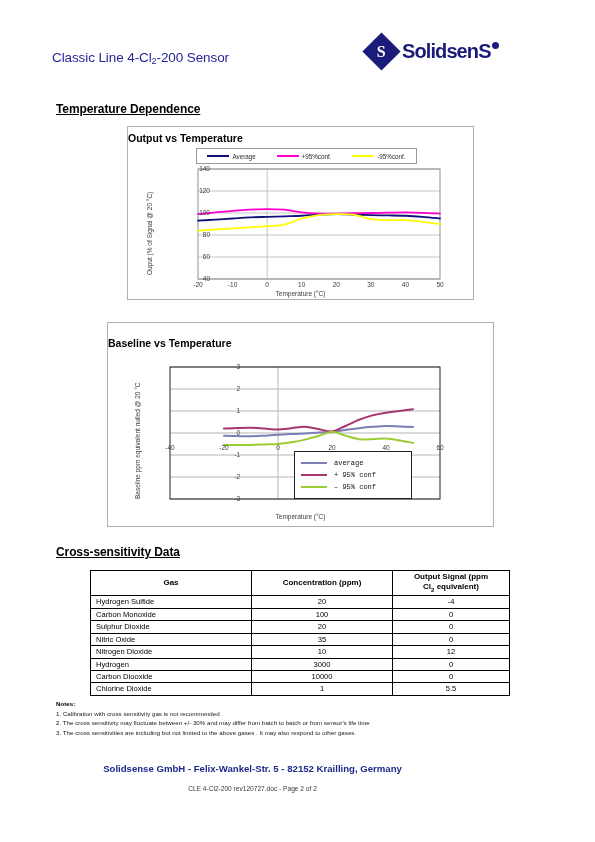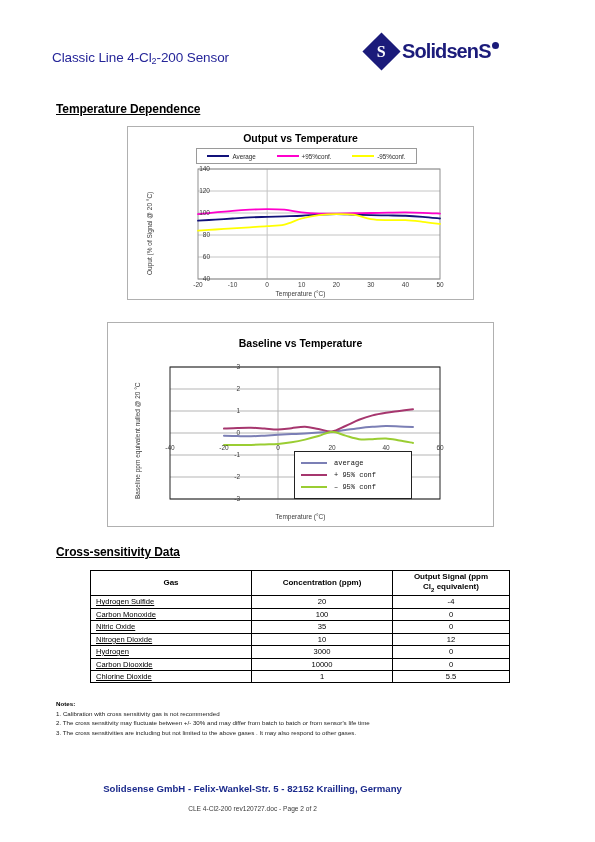--- a/index.html
+++ b/index.html
@@ -55,21 +55,21 @@
   }
   #sec-temp{left:56px;top:102px;}
   #sec-cross{left:56px;top:545px;}
 
   
   .chart-frame{position:absolute;border:1px solid #b0b0b0;background:#fff;}
   #chart1-frame{left:127px;top:126px;width:345px;height:172px;}
   #chart2-frame{left:107px;top:322px;width:385px;height:203px;}
 
   .chart-title{
-    position:absolute;width:100%;text-align:center;
+    position:absolute;width:100%;
     font-size:10.5px;font-weight:bold;color:#000;
   }
   .tick{position:absolute;font-size:6.5px;color:#3a3a3a;white-space:nowrap;}
   .ylabel-rot{
     position:absolute;transform-origin:0 0;transform:rotate(-90deg);
     font-size:6.5px;color:#3a3a3a;white-space:nowrap;
   }
   .xlabel{
     position:absolute;text-align:center;font-size:6.5px;color:#3a3a3a;width:100%;
   }
@@ -97,31 +97,31 @@
 
   
   #cross-table{
     position:absolute;left:90px;top:570px;width:420px;
     border-collapse:collapse;font-size:7.6px;
   }
   #cross-table th,#cross-table td{
     border:1px solid #000;padding:1px 15px;line-height:1.25;
   }
   #cross-table thead th{font-weight:bold;text-align:center;font-size:8px;}
-  #cross-table td.gas{text-align:left;padding-left:5px;text-decoration:underline;}
+  #cross-table td.gas{text-align:left;padding-left:5px;}
   #cross-table td.num{text-align:center;}
   #cross-table th sub{font-size:6px;}
 
   
   #notes{position:absolute;left:56px;top:700px;width:470px;}
   #notes .notes-title{font-size:6.2px;font-weight:bold;margin-bottom:1.5px;}
   #notes .note{font-size:6.2px;line-height:1.55;color:#1a1a1a;}
 
   
-  #footer{position:absolute;left:0;top:762px;width:505px;text-align:center;margin-top:20px;}
+  #footer{position:absolute;left:0;top:762px;width:505px;text-align:center;}
   #footer .f-line{
     font-size:9.6px;font-weight:bold;color:#1b2a8c;line-height:1.45;
   }
   #footer .f-doc{
     margin-top:9px;font-size:6.6px;color:#3a3a3a;font-weight:normal;
   }
 </style>
 </head>
 <body>
 
@@ -278,20 +278,25 @@
           <td class="gas">Hydrogen Sulfide</td>
           <td class="num">20</td>
           <td class="num">-4</td>
         </tr>
         <tr>
           <td class="gas">Carbon Monoxide</td>
           <td class="num">100</td>
           <td class="num">0</td>
         </tr>
         <tr>
+          <td class="gas">Sulphur Dioxide</td>
+          <td class="num">20</td>
+          <td class="num">0</td>
+        </tr>
+        <tr>
           <td class="gas">Nitric Oxide</td>
           <td class="num">35</td>
           <td class="num">0</td>
         </tr>
         <tr>
           <td class="gas">Nitrogen Dioxide</td>
           <td class="num">10</td>
           <td class="num">12</td>
         </tr>
         <tr>

